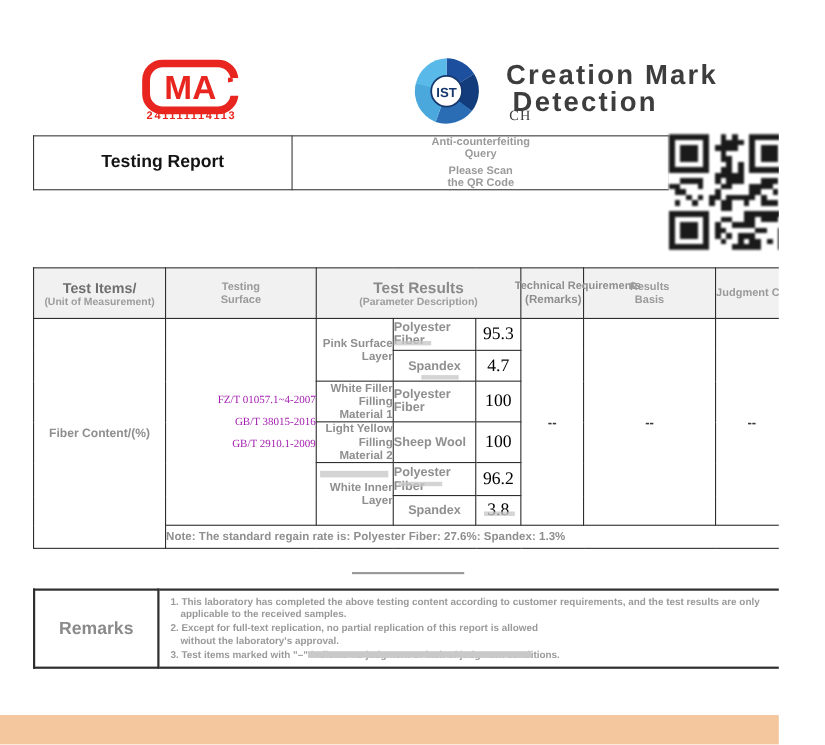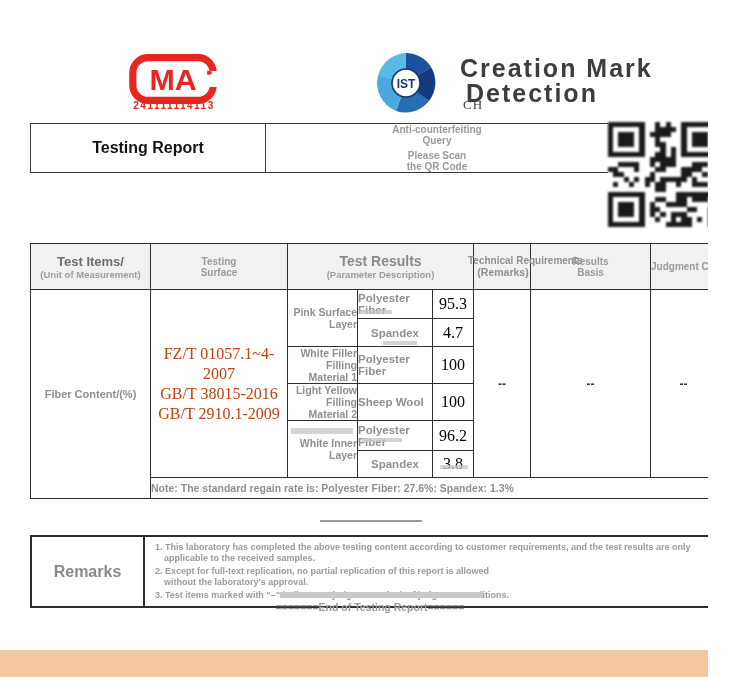--- a/index.html
+++ b/index.html
@@ -38,22 +38,22 @@
   #main-table td,#main-table th{border:1.6px solid #2e2e2e;padding:0;vertical-align:middle;overflow:visible;}
   #main-table thead th{background:#f1f1f1;height:45px;font-weight:bold;}
   .th-big{font-size:13px;color:#6e6e6e;}
   .th-sub{font-size:9.5px;color:#9c9c9c;font-weight:bold;}
   .th-gray{font-size:10px;color:#9a9a9a;line-height:11px;}
   .th-tech .line1{display:block;white-space:nowrap;margin-left:-6px;text-align:left;
       font-size:10px;color:#8f8f8f;}
   .th-tech .line2{display:block;text-align:center;margin-left:2px;font-size:10.5px;color:#8f8f8f;}
   .th-concl{white-space:nowrap;text-align:left;font-size:10px;color:#9a9a9a;padding-left:4px;}
   .cell-item{font-weight:bold;color:#8f8f8f;font-size:11px;text-align:center;}
-  .cell-methods{font-family:"Liberation Serif",serif;font-size:16px;color:#c2410c;
-      text-align:center;line-height:20px;}
+  .cell-methods{font-family:"Liberation Serif",serif;font-size:10px;color:#a21caf;
+      text-align:right;line-height:20px;}
   .cell-layer{font-weight:bold;color:#8f8f8f;font-size:10.5px;line-height:12px;
       padding-left:9px;text-align:right;}
   .cell-fiber{font-weight:bold;color:#8f8f8f;font-size:11.5px;line-height:12px;}
   .fiber-left{text-align:left;padding-left:7px;}
   .fiber-center{text-align:center;}
   .cell-value{font-family:"Liberation Serif",serif;font-size:16px;color:#000;text-align:center;}
   .cell-dash{text-align:center;font-weight:bold;color:#3a3a3a;font-size:12px;}
   .row1 td{height:28px;} .row2 td{height:27px;} .row3 td{height:35px;}
   .row4 td{height:29px;} .row5 td{height:29px;} .row6 td{height:26px;}
   .note-row td{height:20px;border-bottom-width:3px;}
@@ -368,16 +368,15 @@
       <td class="cell-remarks-body">
         <div class="remark-item">1. This laboratory has completed the above testing content according to customer requirements, and the test results are only applicable to the received samples.</div>
         <div class="remark-item narrow">2. Except for full-text replication, no partial replication of this report is allowed without the laboratory's approval.</div>
         <div class="remark-item">3. Test items marked with "–" indicate no judgment or lack of judgment conditions.</div>
       </td>
     </tr>
   </tbody>
     </table>
 
   <div id="end-smudge"></div>
-  <div id="end-text">=======End of Testing Report======</div>
   <div id="right-edge-line"></div>
   <div id="bottom-bar" style="background: rgb(245, 199, 158);"></div>
 </div>
 
 </body></html>

